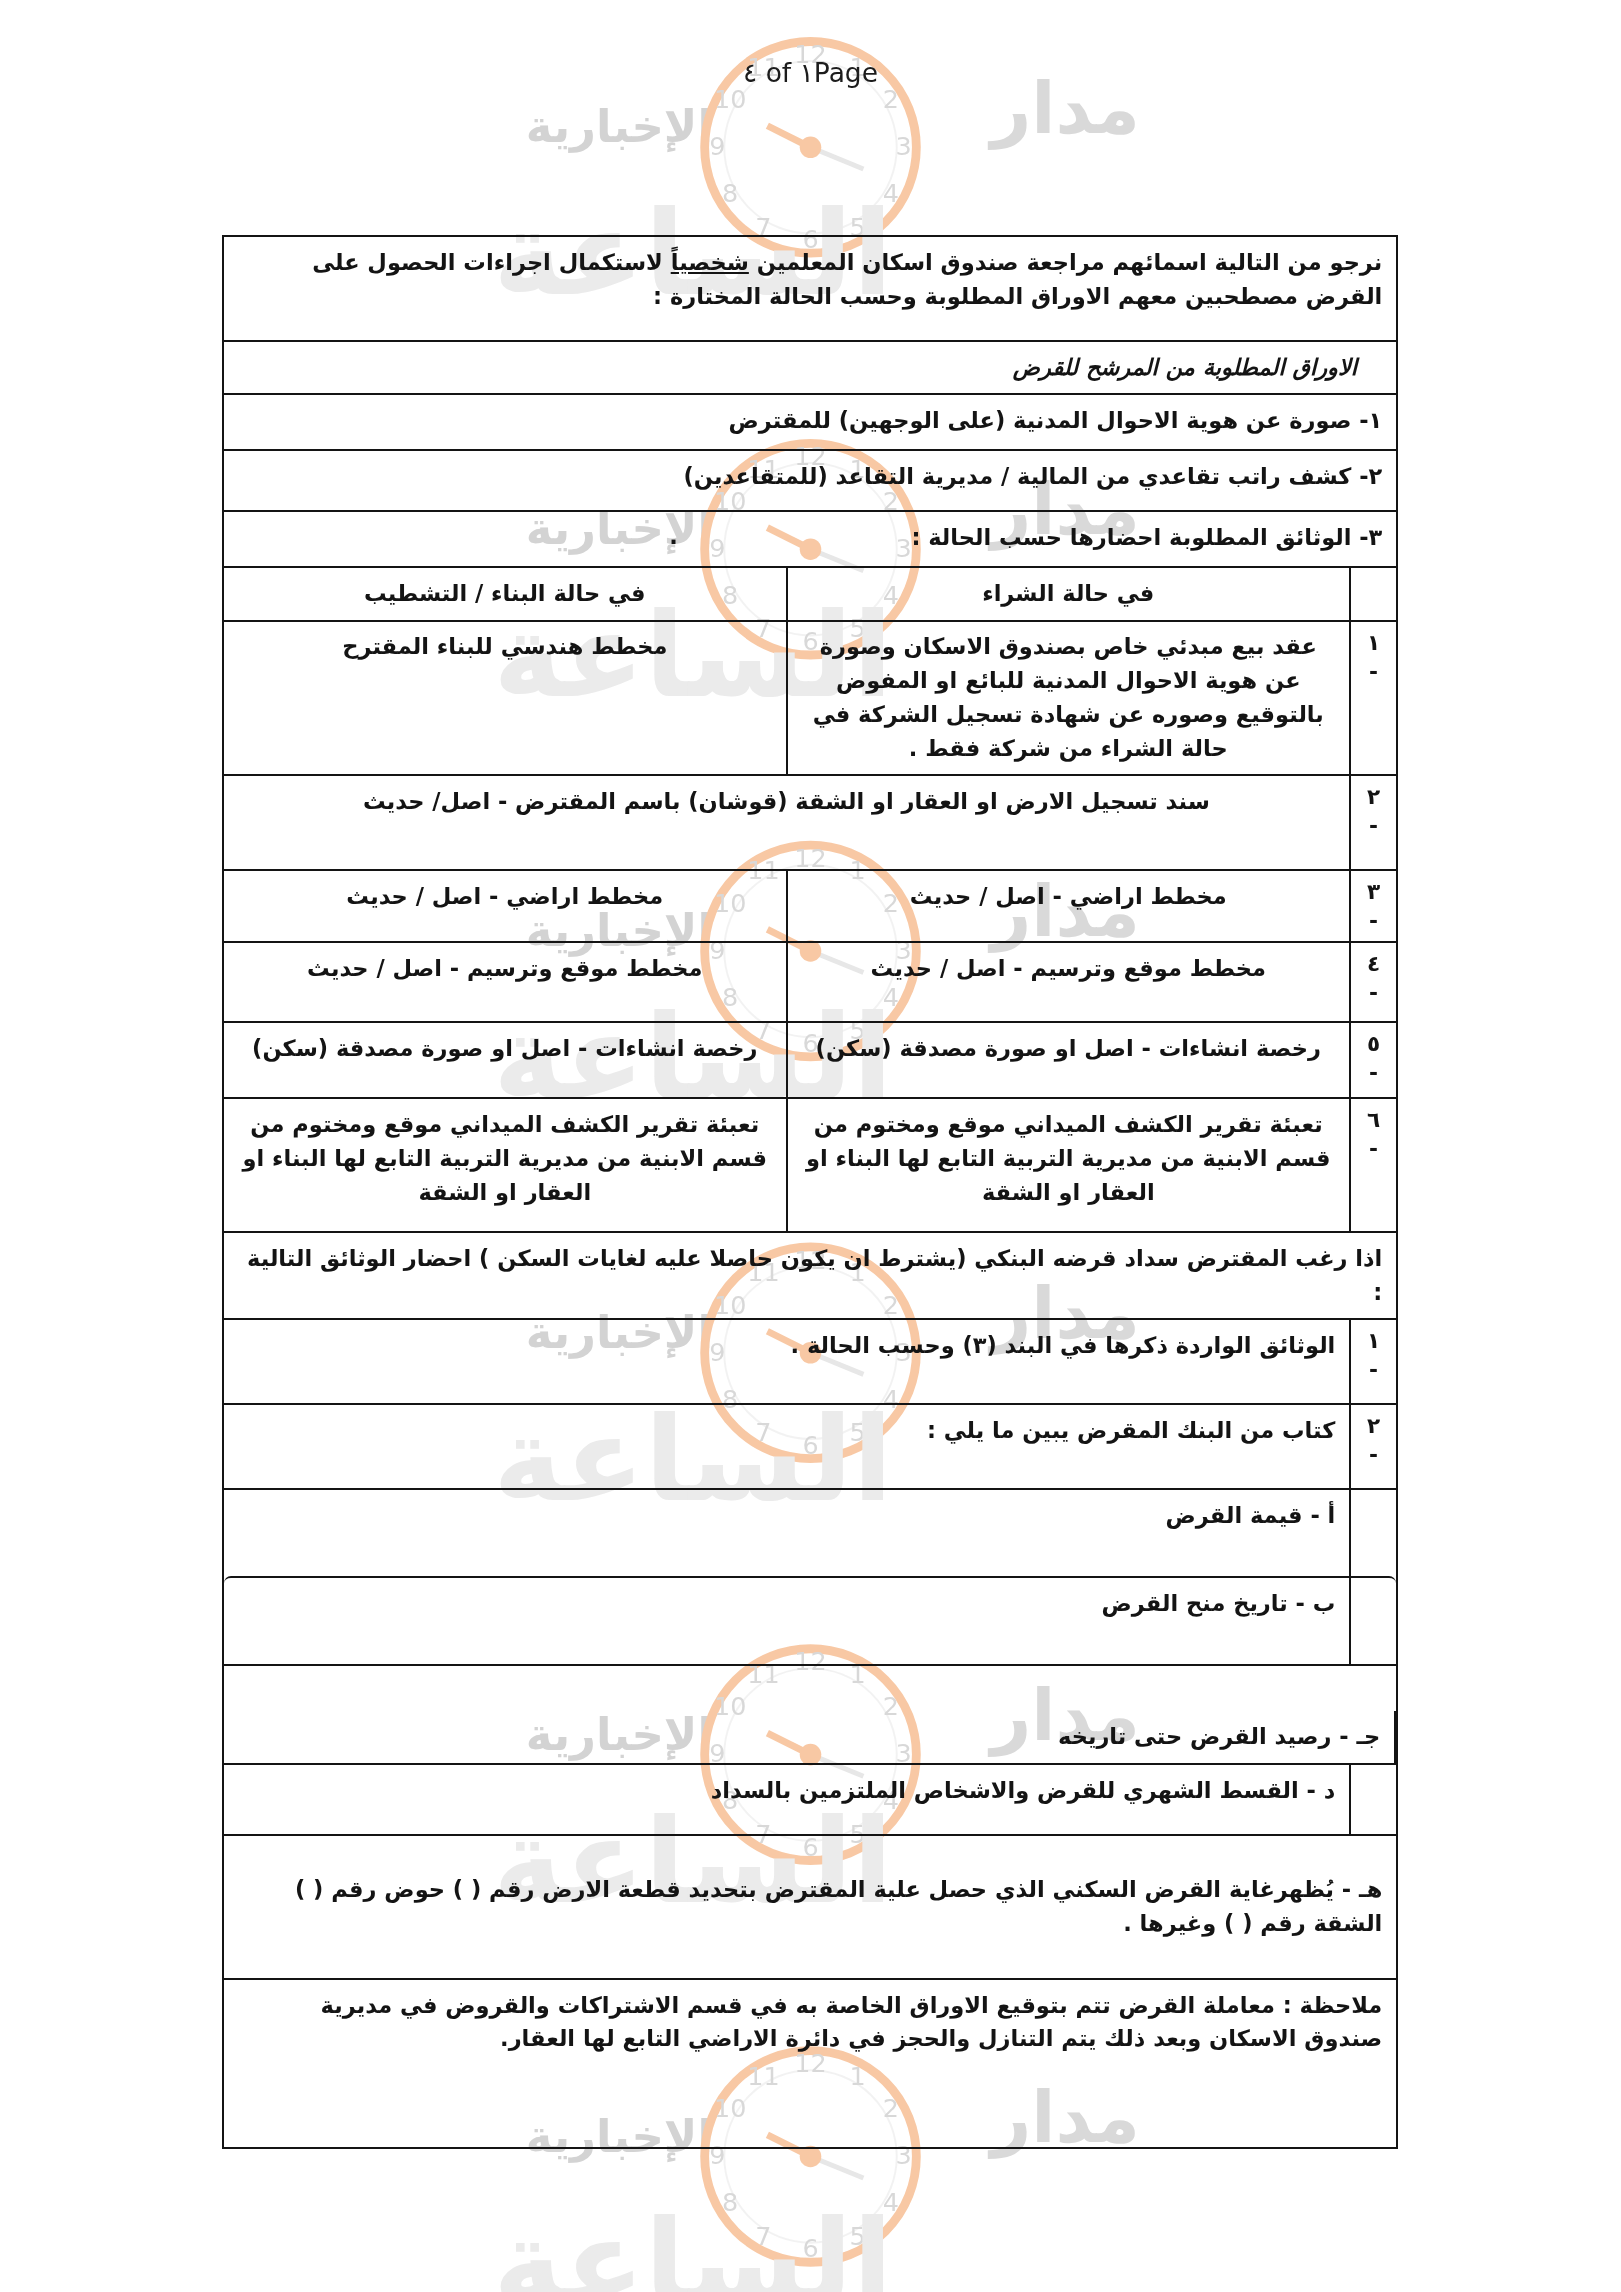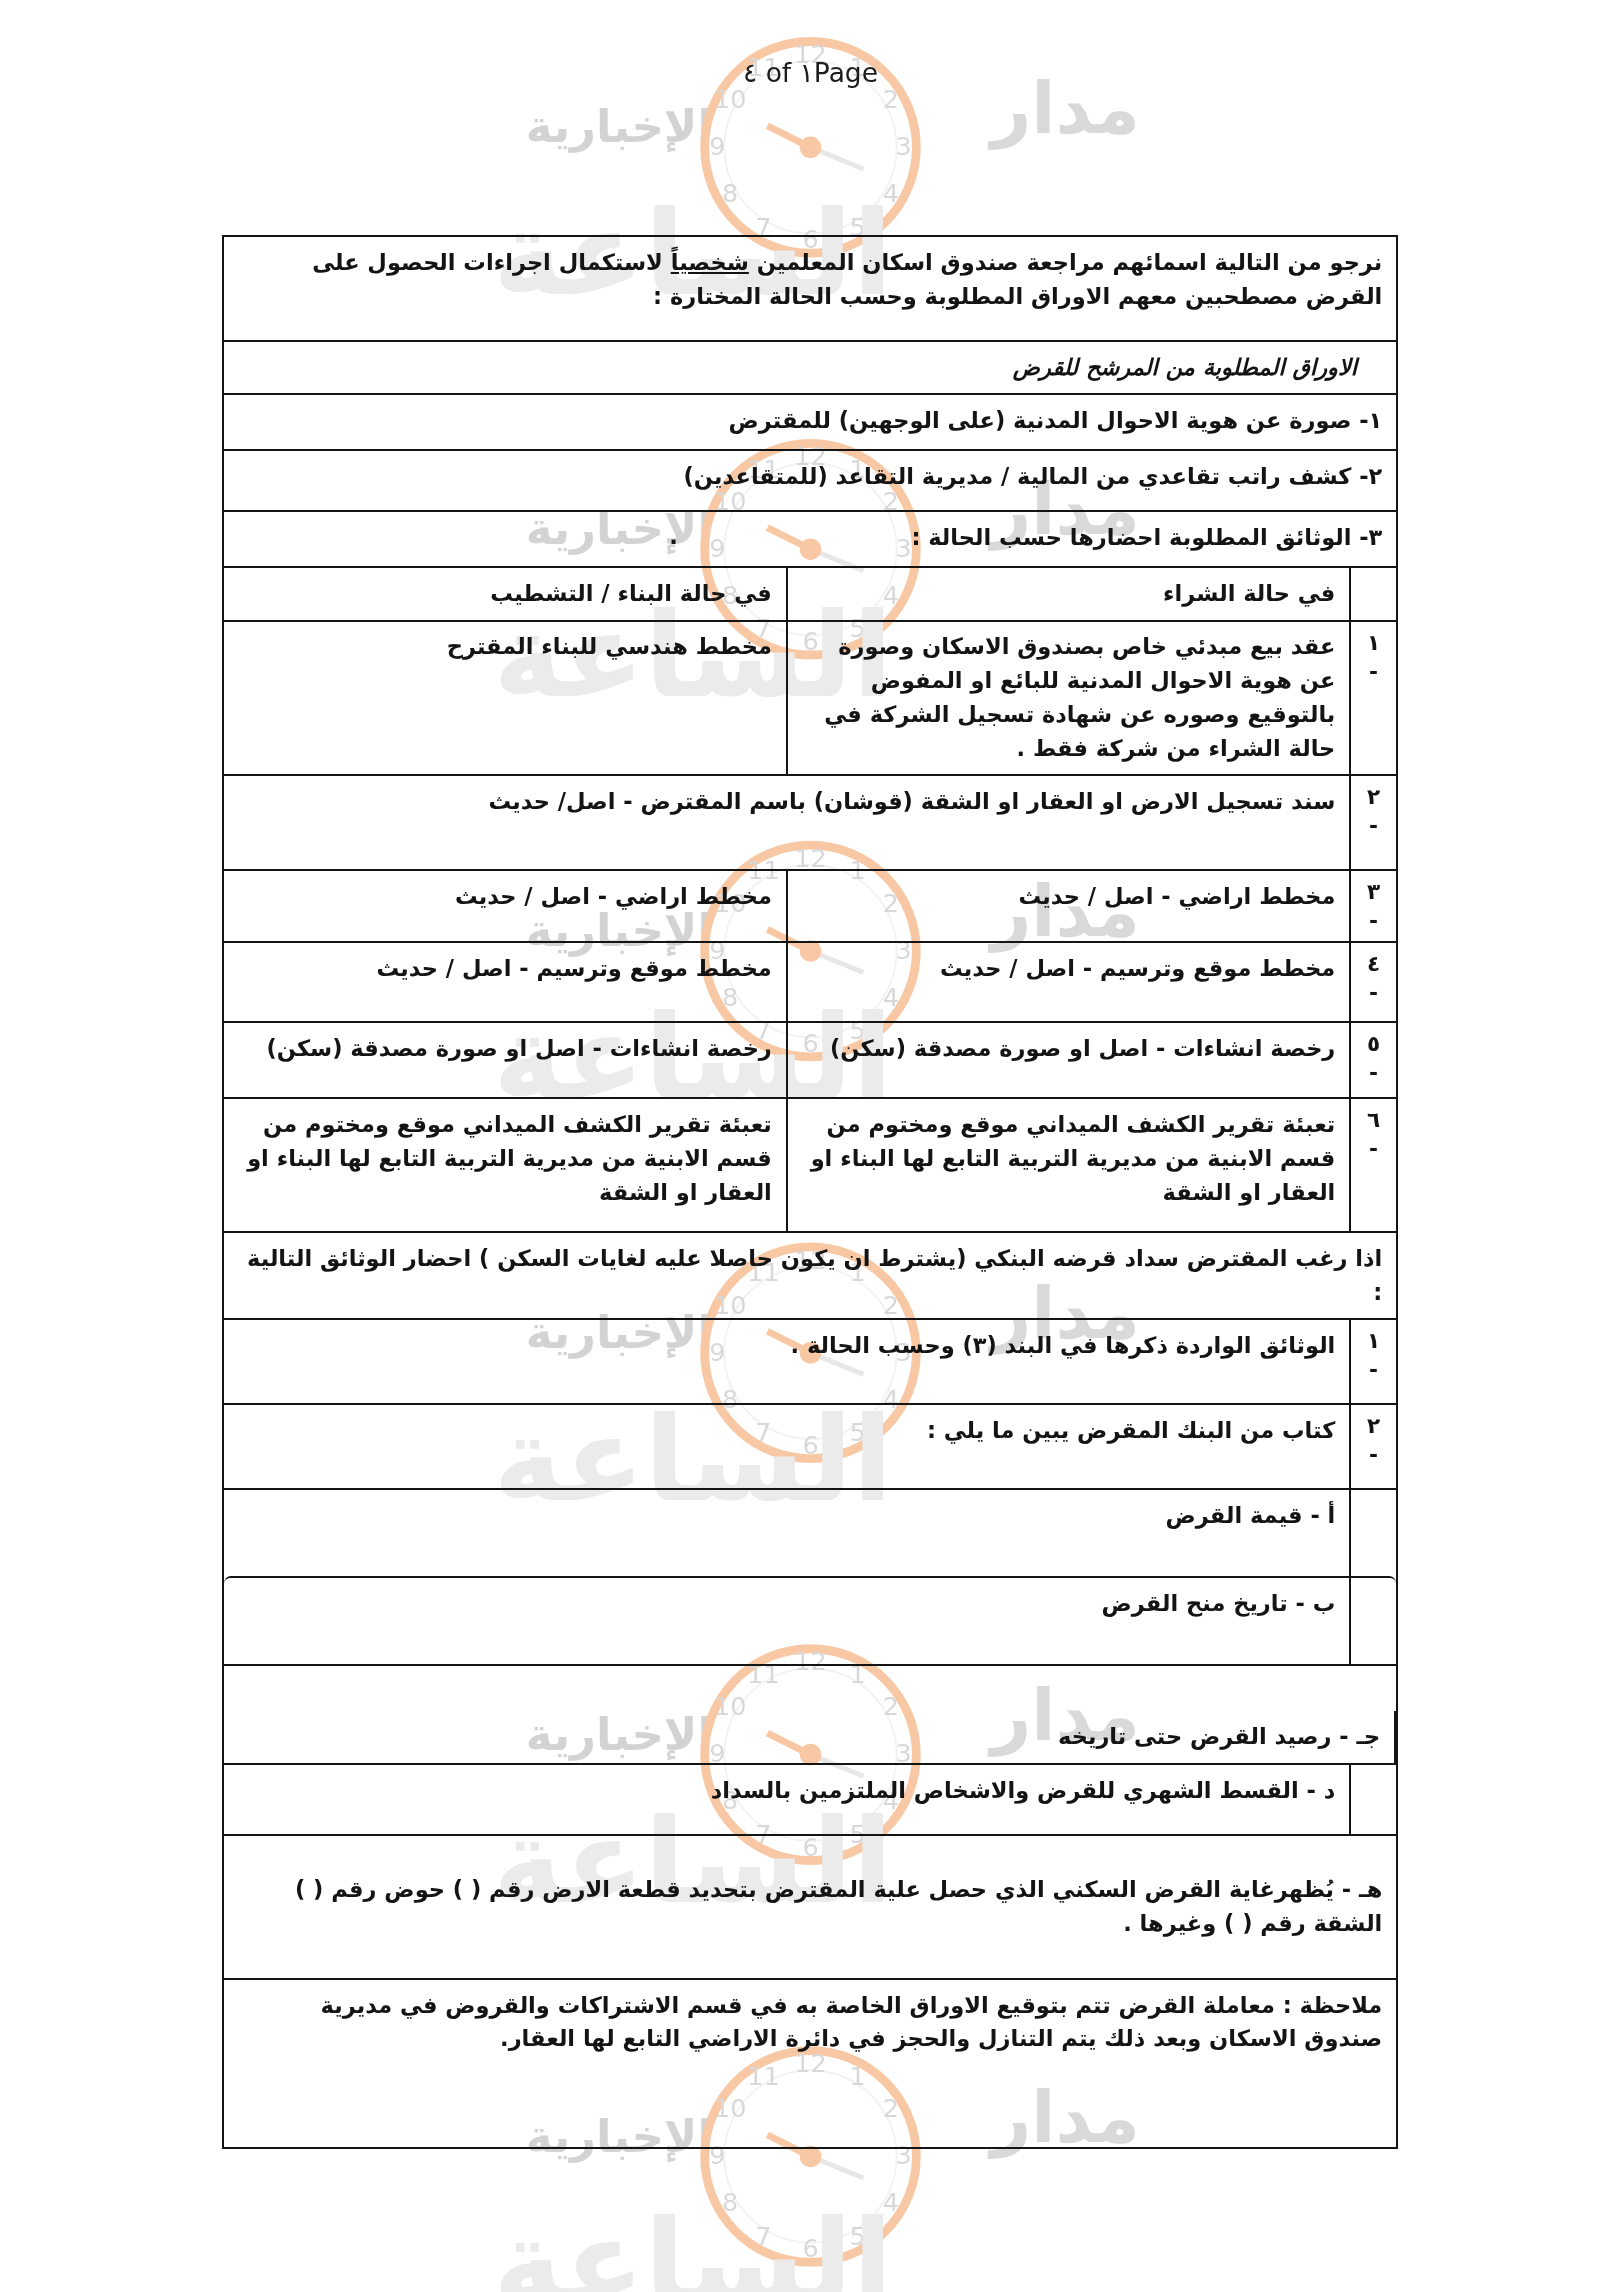--- a/index.html
+++ b/index.html
@@ -29,21 +29,21 @@
   .td{
     padding:8.8px 13.7px;font-size:22.5px;line-height:1.5;
     box-sizing:border-box;
   }
   .td + .td{border-right:2px solid #141414;}
   .num{
     flex:0 0 45px;width:45px;
     text-align:center;white-space:pre-line;
     padding:5.9px 2px;font-size:21.6px;line-height:1.35;
   }
-  .half{flex:1 1 0;}
+  .half{flex:1 1 0;text-align:center;}
   .full{flex:1 1 0;text-align:right;}
   .rel{position:relative;}
   .dot-left{position:absolute;left:38%;top:7.8px;}
   .u{text-decoration:underline;}
 </style>
 </head>
 <body>
 
 <div class="page">
 

